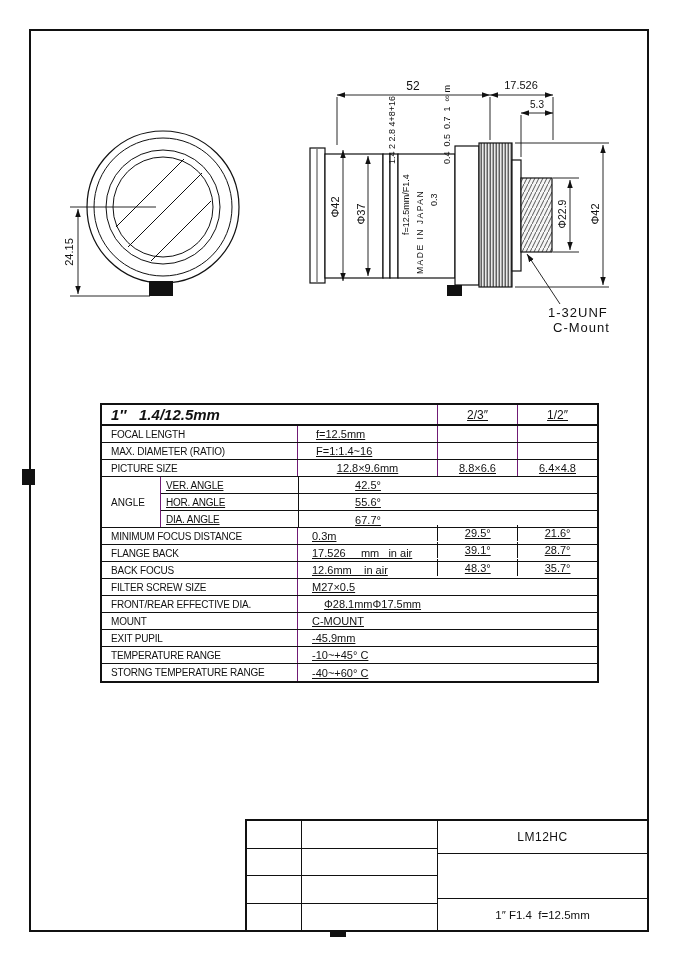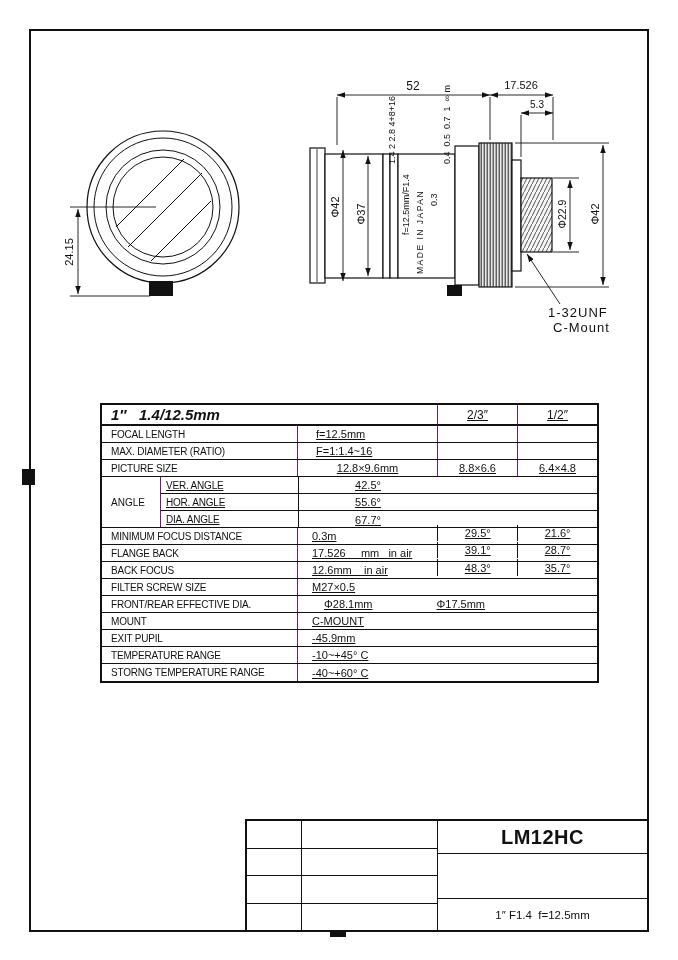--- a/index.html
+++ b/index.html
@@ -34,35 +34,35 @@
   .angle-left { width:58px; padding-left:9px; font-size:10px; }
   .angle-right { width:437px; box-sizing:border-box; display:flex; flex-direction:column; }
   .a-row { display:flex; height:17px; border-bottom:1px solid #111; box-sizing:border-box; }
   .a-row:last-child { border-bottom:none; }
   .a-row > div { display:flex; align-items:center; box-sizing:border-box; height:100%; }
   .a-row > div + div { border-left:1px solid #111; }
   .a-label { width:137px; font-size:10px; padding-left:5px; letter-spacing:-0.2px; }
   .a-v1 { width:140px; font-size:11px; justify-content:center; }
   .a-v  { width:80px; font-size:11px; justify-content:center;margin-top:48px; }
   .fr-dia1 { margin-left:26px; }
-  .fr-dia2 { margin-left:64px; }
+  .fr-dia2 { }
 
   
   .title-block {
     position:absolute; left:245px; top:819px; width:404px; height:113px;
     border:2px solid #111; box-sizing:border-box; background:#fff; display:flex;
   }
   .tb-left { width:190px; display:flex; flex-direction:column; box-sizing:border-box; }
   .tb-lrow { flex:1; display:flex; border-bottom:1px solid #111; box-sizing:border-box; }
   .tb-lrow:last-child { border-bottom:none; }
   .tb-lrow .tb-a { width:55px; border-right:1px solid #111; box-sizing:border-box; }
   .tb-lrow .tb-b { flex:1; }
   .tb-right { flex:1; border-left:1px solid #111; display:flex; flex-direction:column; box-sizing:border-box; }
   .tb-model { height:32px; display:flex; align-items:center; justify-content:center;
-              font-size:20px; font-weight:bold; letter-spacing:0.5px;text-align:center; }
+              font-size:12px; font-weight:normal; letter-spacing:0.5px;text-align:center; }
   .tb-mid { flex:1; border-top:1px solid #111; }
   .tb-spec { height:31px; border-top:1px solid #111; display:flex; align-items:center;
              justify-content:center; font-size:11.5px; white-space:pre; }
 </style>
 </head>
 <body>
 
 <svg class="sheet" width="678" height="960" viewBox="0 0 678 960" xmlns="http://www.w3.org/2000/svg">
   <defs>
     <marker id="arr" viewBox="0 0 10 10" refX="10" refY="5" markerWidth="9" markerHeight="9" orient="auto-start-reverse">

